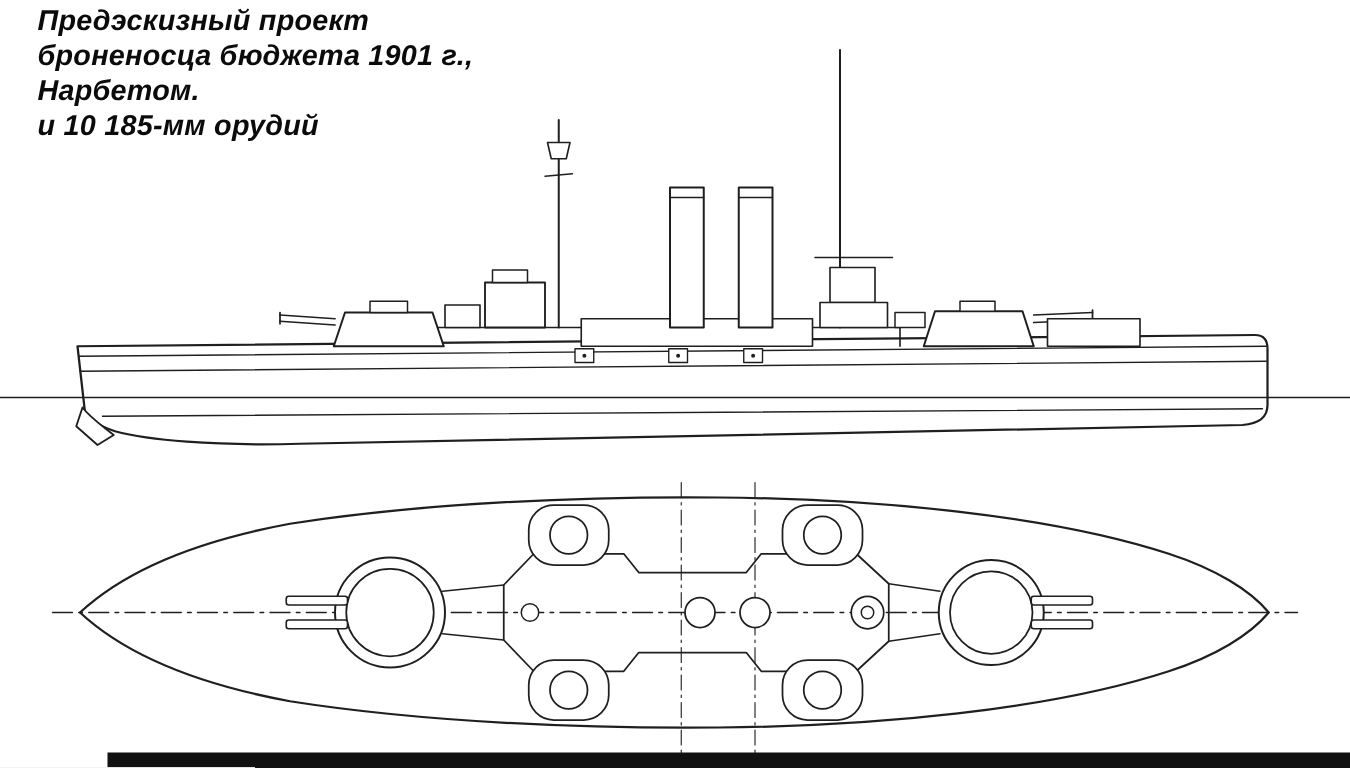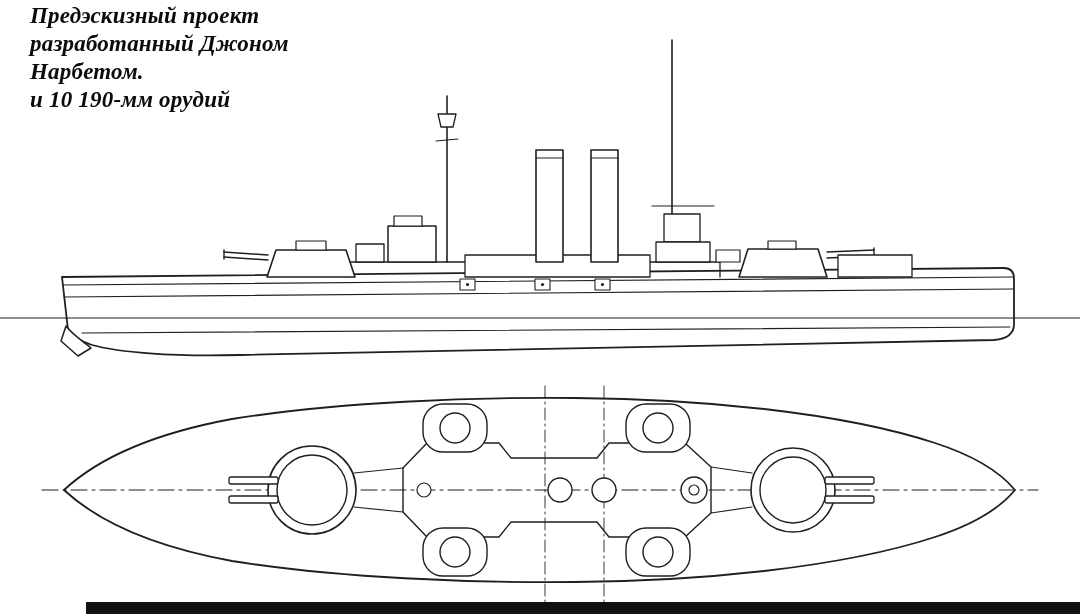--- a/index.html
+++ b/index.html
@@ -14,33 +14,33 @@
     position:absolute;
     left:30px;top:2px;
     width:460px;
     color:#0b0b0b;
     font-weight:700;
     font-style:italic;
     font-size:23px;
     line-height:28px;
     letter-spacing:0.2px;
   }
-  .cap-line{white-space:nowrap;font-family:Liberation Serif, serif;}
+  .cap-line{white-space:nowrap;}
   svg.diagram{position:absolute;left:0;top:0;width:1080px;height:614px;}
 </style>
 </head>
 <body>
 
 <div class="page">
 
   <div class="caption">
     <div class="cap-line">Предэскизный проект</div>
-    <div class="cap-line">разработанный Джоном</div>
+    <div class="cap-line">броненосца бюджета 1901 г.,</div>
     <div class="cap-line">Нарбетом.</div>
-    <div class="cap-line">и 10 190-мм орудий</div>
+    <div class="cap-line">и 10 185-мм орудий</div>
   </div>
 
   <svg class="diagram" viewBox="0 0 1080 614" aria-hidden="true">
 
     <g stroke="#1f1f1f" fill="none" stroke-linejoin="round" stroke-linecap="round">
 
       <path fill="#ffffff" stroke-width="1.8" d="M62,277 L1004,268 C1011,268 1014,272 1014,279 L1014,324 C1014,335 1006,339 994,340
            L240,355 C170,357 118,352 92,345 C80,341 72,336 68,330 Z"></path>
       <path fill="#ffffff" stroke-width="1.5" d="M66,326 L61,341 L78,356 L91,348 C81,340 72,334 66,326 Z"></path>
 

